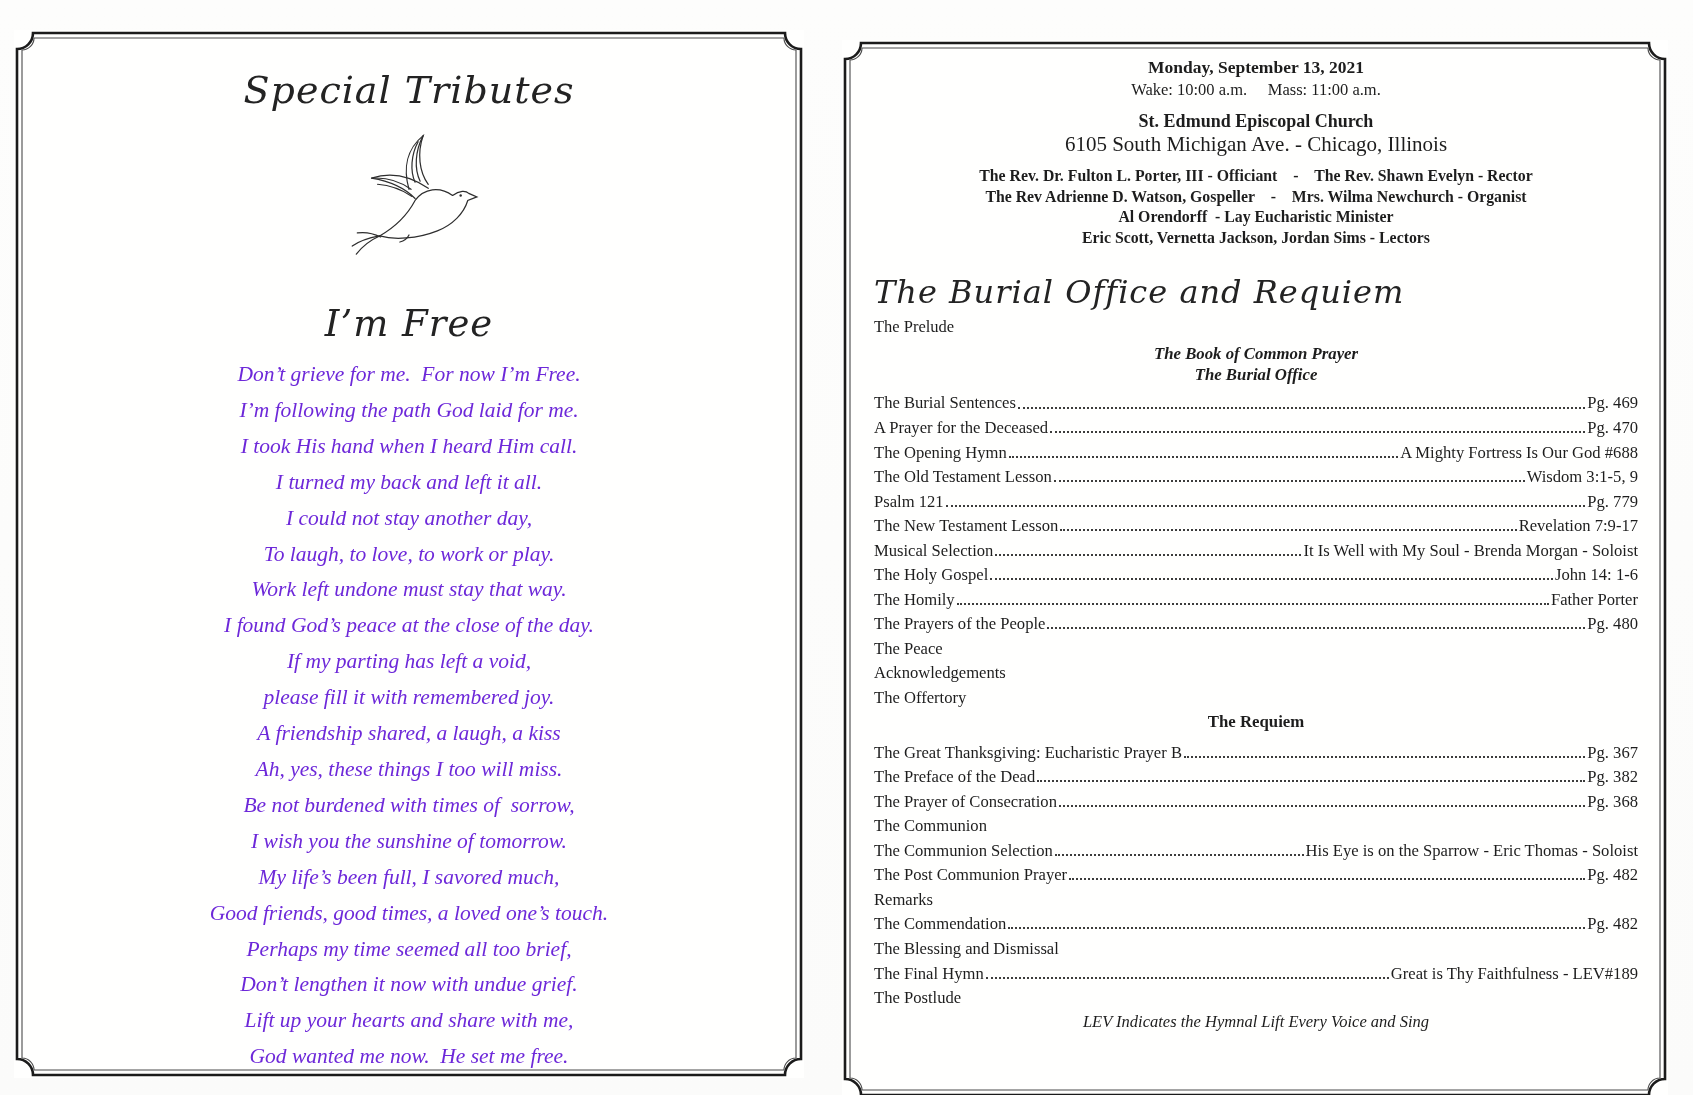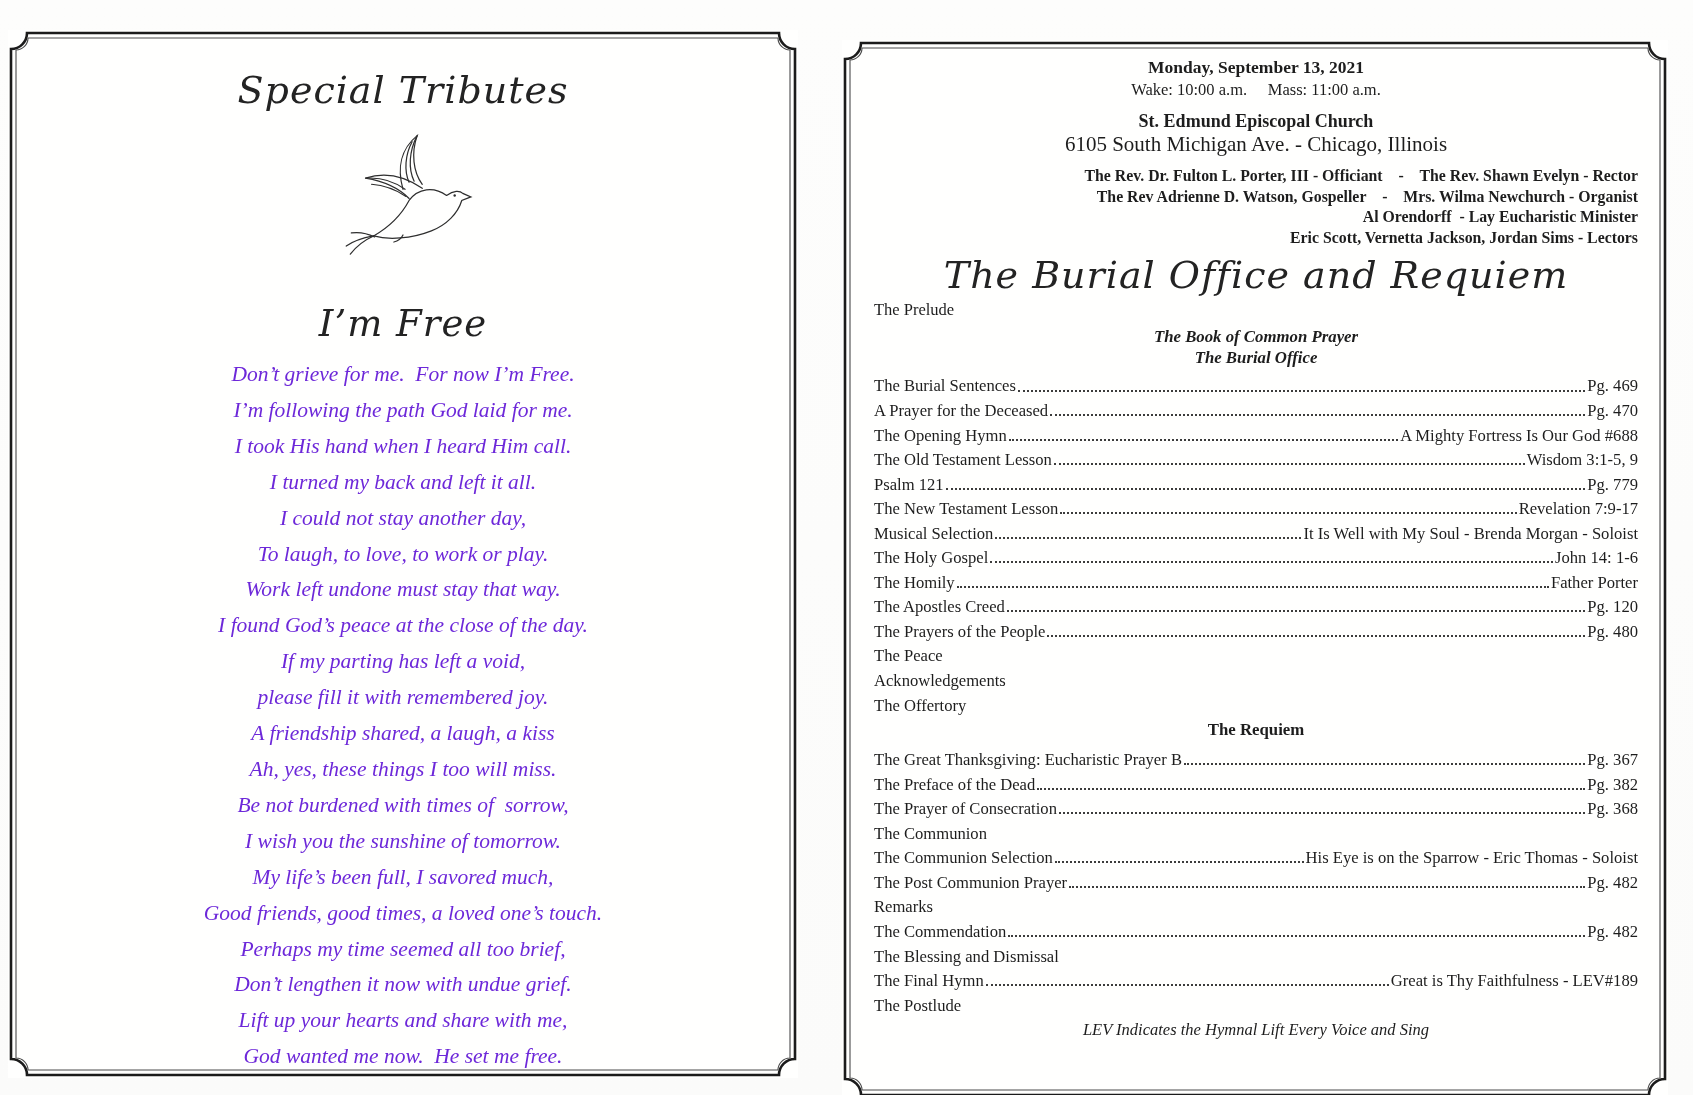--- a/index.html
+++ b/index.html
@@ -21,39 +21,39 @@
   .poem{margin-top:12px;text-align:center;font-style:italic;font-size:21.5px;color:#6d28d9;}
   .poem-line{line-height:35.9px;white-space:pre-wrap;}
 
   
   .rp-inner{position:absolute;left:32px;right:30px;top:12px;bottom:10px;}
   .rp-date{text-align:center;font-weight:bold;font-size:17.5px;line-height:23px;margin-top:4px;white-space:pre;}
   .rp-times{text-align:center;font-size:16.5px;line-height:22px;white-space:pre;}
   .rp-church{text-align:center;font-weight:bold;font-size:18px;line-height:23px;margin-top:9px;}
   .rp-address{text-align:center;font-size:21px;line-height:22px;}
   .clergy-block{margin-top:11px;}
-  .clergy-line{text-align:right;font-weight:bold;font-size:15.8px;line-height:20.5px;white-space:pre;}
-  .service-title{text-align:center;font-family:"DejaVu Serif",serif;font-style:italic;
-    font-size:38px;letter-spacing:1px;line-height:40px;margin-top:7px;color:#232323;}
+  .clergy-line{text-align:center;font-weight:bold;font-size:15.8px;line-height:20.5px;white-space:pre;}
+  .service-title{font-family:"DejaVu Serif",serif;font-style:italic;
+    font-size:32px;letter-spacing:1px;line-height:40px;margin-top:24px;color:#232323;}
   .prelude{font-size:16.5px;line-height:24px;margin-top:3px;}
   .center-heading{text-align:center;font-weight:bold;font-size:16.8px;line-height:20.5px;font-style:italic;}
   .heading-block{margin-top:5px;}
   .toc{margin-top:3px;}
   .toc-row{display:flex;align-items:flex-end;height:24.55px;font-size:16.6px;}
   .toc-label,.toc-value{white-space:pre;line-height:1.15;}
   .leader{flex:1 1 auto;border-bottom:2.2px dotted #3c3c3c;margin:0 2px 4px 2px;min-width:10px;}
   .section-heading{text-align:center;font-weight:bold;font-size:16.8px;line-height:25px;margin-top:2px;}
   .footnote{text-align:center;font-style:italic;font-size:16.5px;line-height:24px;margin-top:3px;}
 </style>
 </head>
 <body>
 
 <div class="canvas">
 
-  <div class="page" style="left:8px;top:30px;width:790px;height:1048px;">
+  <div class="page" style="left:14px;top:30px;width:790px;height:1048px;">
     <svg class="page-frame" width="790" height="1048" viewBox="0 0 790 1048">
       <path d="M 19,3 H 771 A 16,16 0 0 0 787,19 V 1029 A 16,16 0 0 0 771,1045 H 19 A 16,16 0 0 0 3,1029 V 19 A 16,16 0 0 0 19,3 Z" fill="none" stroke="#1b1b1b" stroke-width="2.6"></path>
       <path d="M 20,8 H 770 A 12,12 0 0 0 782,20 V 1028 A 12,12 0 0 0 770,1040 H 20 A 12,12 0 0 0 8,1028 V 20 A 12,12 0 0 0 20,8 Z" fill="none" stroke="#4a4a4a" stroke-width="1.1"></path>
     </svg>
     <div class="page-inner">
       <div class="lp-title">Special Tributes</div>
 
       <div class="dove-wrap">
         <svg width="152" height="148" viewBox="0 0 300 290">
           <g fill="none" stroke="#2e2e2e" stroke-width="2.4" stroke-linecap="round">
@@ -171,25 +171,20 @@
             <span class="toc-label">The Holy Gospel</span>
             <span class="leader"></span>
             <span class="toc-value">John 14: 1-6</span>
           </div>
           <div class="toc-row">
             <span class="toc-label">The Homily</span>
             <span class="leader"></span>
             <span class="toc-value">Father Porter</span>
           </div>
           <div class="toc-row">
-            <span class="toc-label">The Apostles Creed</span>
-            <span class="leader"></span>
-            <span class="toc-value">Pg. 120</span>
-          </div>
-          <div class="toc-row">
             <span class="toc-label">The Prayers of the People</span>
             <span class="leader"></span>
             <span class="toc-value">Pg. 480</span>
           </div>
           <div class="toc-row">
             <span class="toc-label">The Peace</span>
           </div>
           <div class="toc-row">
             <span class="toc-label">Acknowledgements</span>
           </div>

